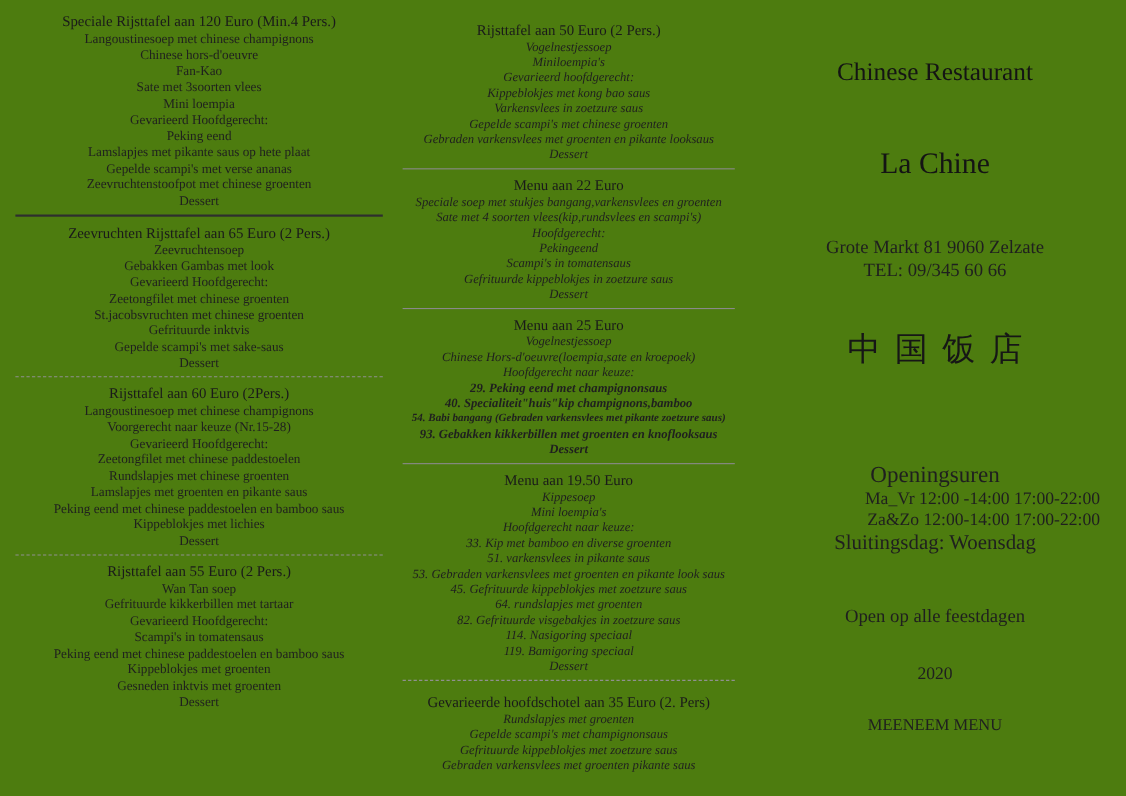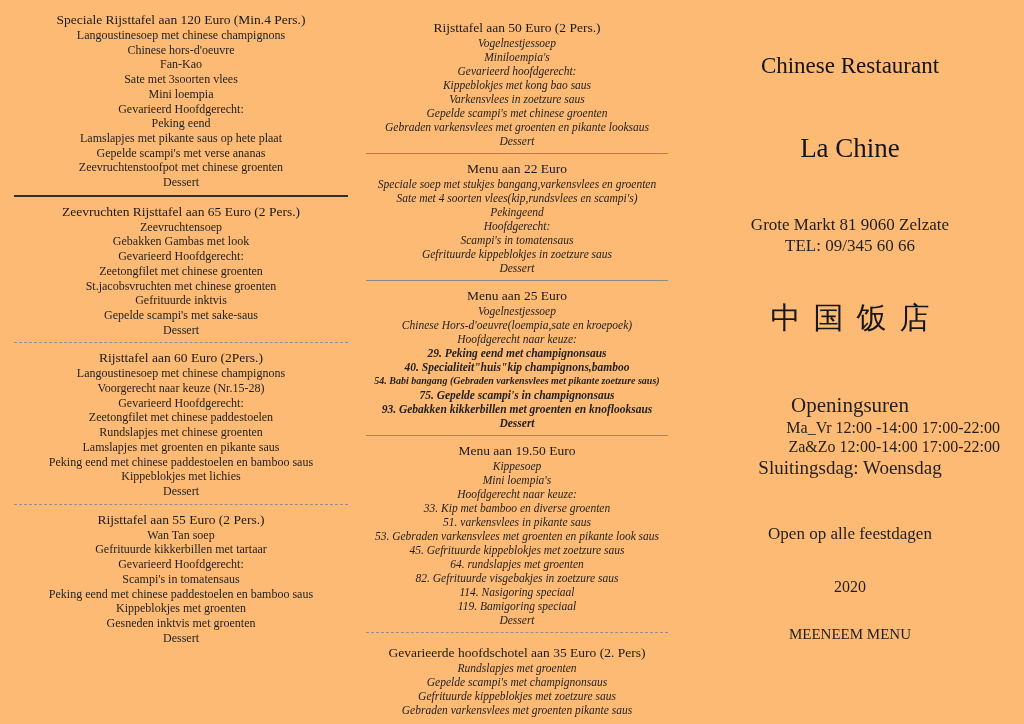--- a/index.html
+++ b/index.html
@@ -4,21 +4,21 @@
 <style>
   html, body {
     margin: 0;
     padding: 0;
     background: #ffffff;
   }
   .page {
     position: relative;
     width: 1024px;
     height: 724px;
-    background: #fdba74;
+    background: #4d7c0f;
     overflow: hidden;
     font-family: "Liberation Serif", serif;
     color: #1f1f1f;
   }
   .col {
     position: absolute;
     top: 0;
     text-align: center;
   }
   .col-left {
@@ -90,21 +90,21 @@
     font-size: 30px;
     line-height: 36px;
     margin-top: 44px;
     letter-spacing: 13px;
     text-indent: 13px; 
     color: #161616;
   }
   .hours-title {
     font-size: 21px;
     line-height: 26px;
-    margin-top: 56px;
+    margin-top: 82px;
   }
   .hours-line {
     font-size: 16px;
     line-height: 19px;
     text-align: right;
   }
   .closing {
     font-size: 19px;
     line-height: 23px;
   }
@@ -193,36 +193,35 @@
         <div class="menu-item">Varkensvlees in zoetzure saus</div>
         <div class="menu-item">Gepelde scampi's met chinese groenten</div>
         <div class="menu-item">Gebraden varkensvlees met groenten en pikante looksaus</div>
         <div class="menu-item">Dessert</div>
       </div>
       <div class="divider div-solid"></div>
       <div class="section">
         <div class="section-title">Menu aan 22 Euro</div>
         <div class="menu-item">Speciale soep met stukjes bangang,varkensvlees en groenten</div>
         <div class="menu-item">Sate met 4 soorten vlees(kip,rundsvlees en scampi's)</div>
+        <div class="menu-item">Hoofdgerecht:</div>
         <div class="menu-item">Pekingeend</div>
-        <div class="menu-item">Hoofdgerecht:</div>
         <div class="menu-item">Scampi's in tomatensaus</div>
         <div class="menu-item">Gefrituurde kippeblokjes in zoetzure saus</div>
         <div class="menu-item">Dessert</div>
       </div>
       <div class="divider div-solid"></div>
       <div class="section">
         <div class="section-title">Menu aan 25 Euro</div>
         <div class="menu-item">Vogelnestjessoep</div>
         <div class="menu-item">Chinese Hors-d'oeuvre(loempia,sate en kroepoek)</div>
         <div class="menu-item">Hoofdgerecht naar keuze:</div>
         <div class="menu-item bold">29. Peking eend met champignonsaus</div>
         <div class="menu-item bold">40. Specialiteit"huis"kip champignons,bamboo</div>
         <div class="menu-item bold small">54. Babi bangang (Gebraden varkensvlees met pikante zoetzure saus)</div>
-        <div class="menu-item bold">75. Gepelde scampi's in champignonsaus</div>
         <div class="menu-item bold">93. Gebakken kikkerbillen met groenten en knoflooksaus</div>
         <div class="menu-item bold">Dessert</div>
       </div>
       <div class="divider div-solid"></div>
       <div class="section">
         <div class="section-title">Menu aan 19.50 Euro</div>
         <div class="menu-item">Kippesoep</div>
         <div class="menu-item">Mini loempia's</div>
         <div class="menu-item">Hoofdgerecht naar keuze:</div>
         <div class="menu-item">33. Kip met bamboo en diverse groenten</div>

